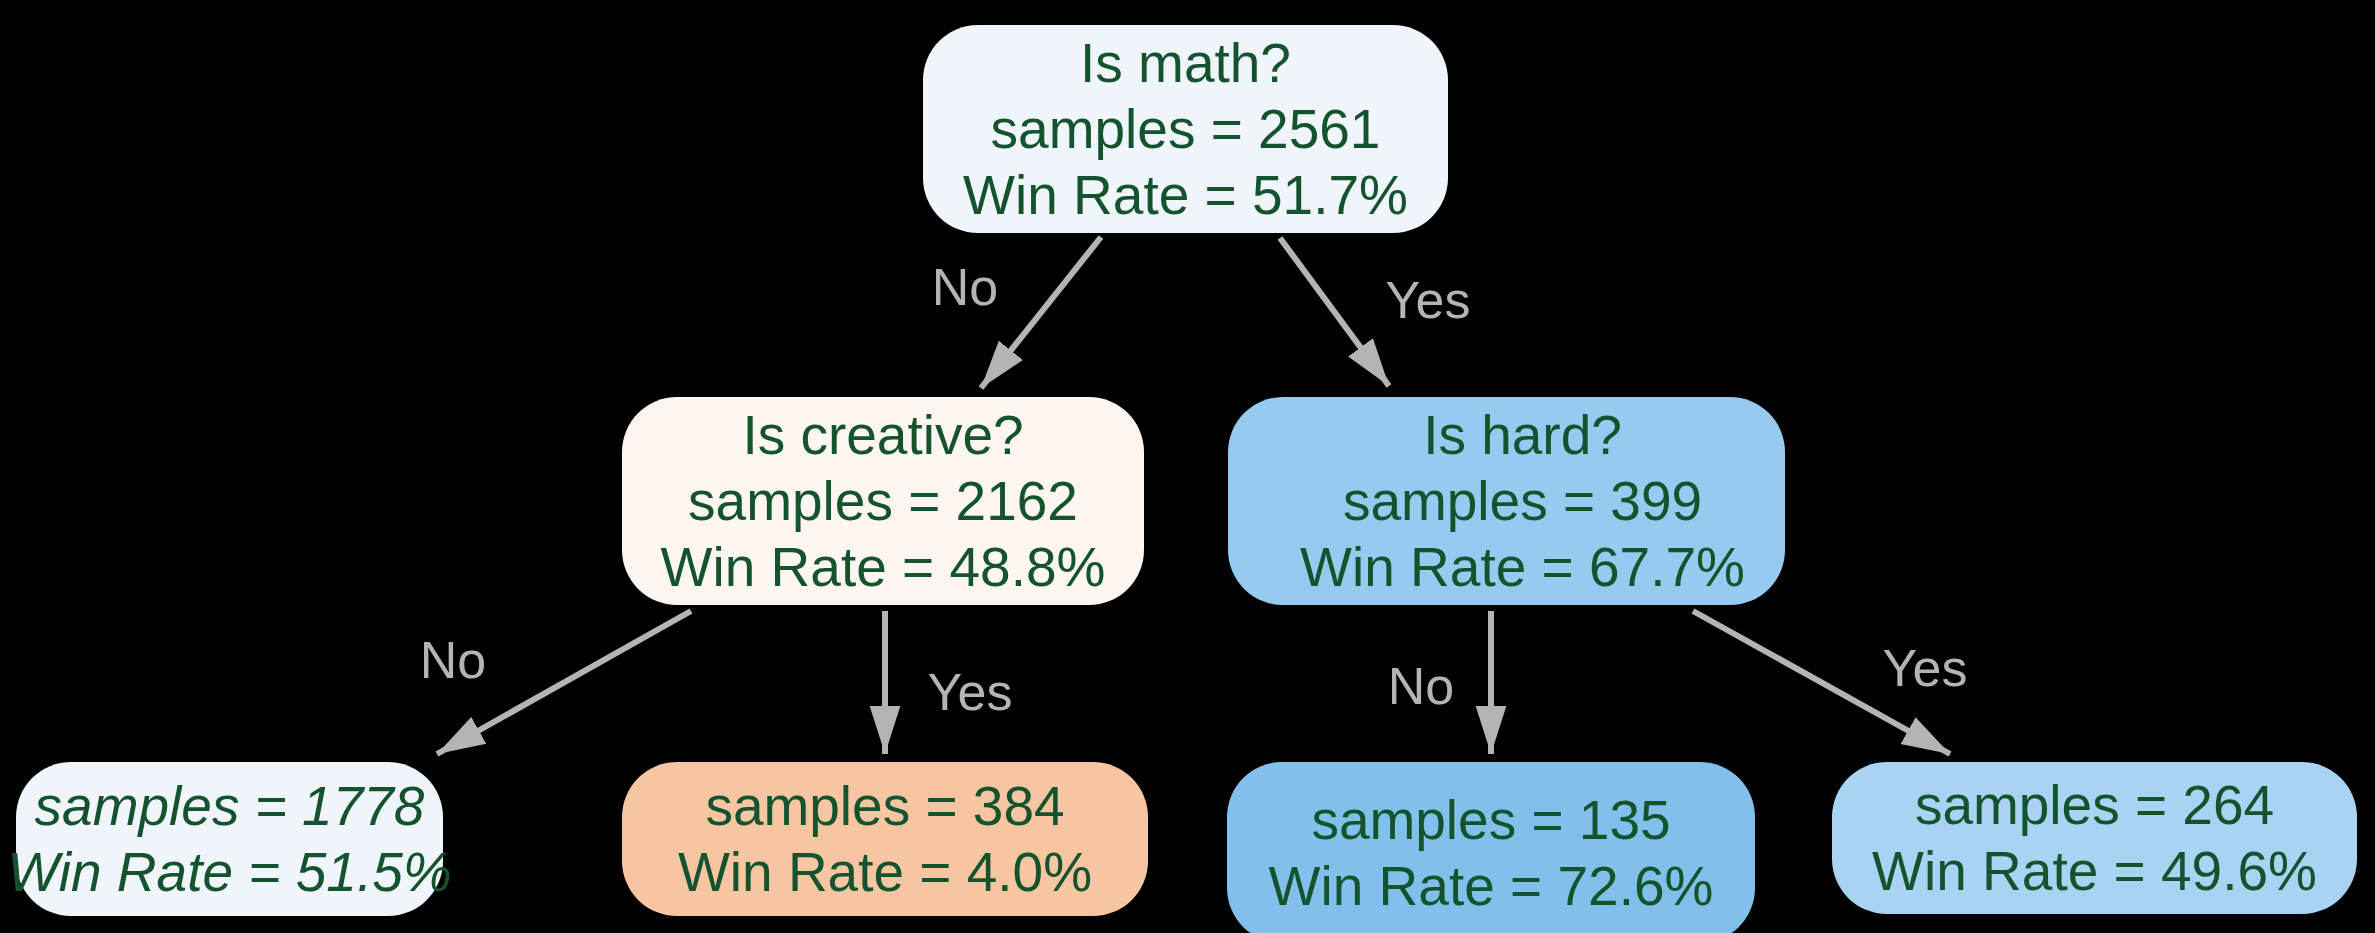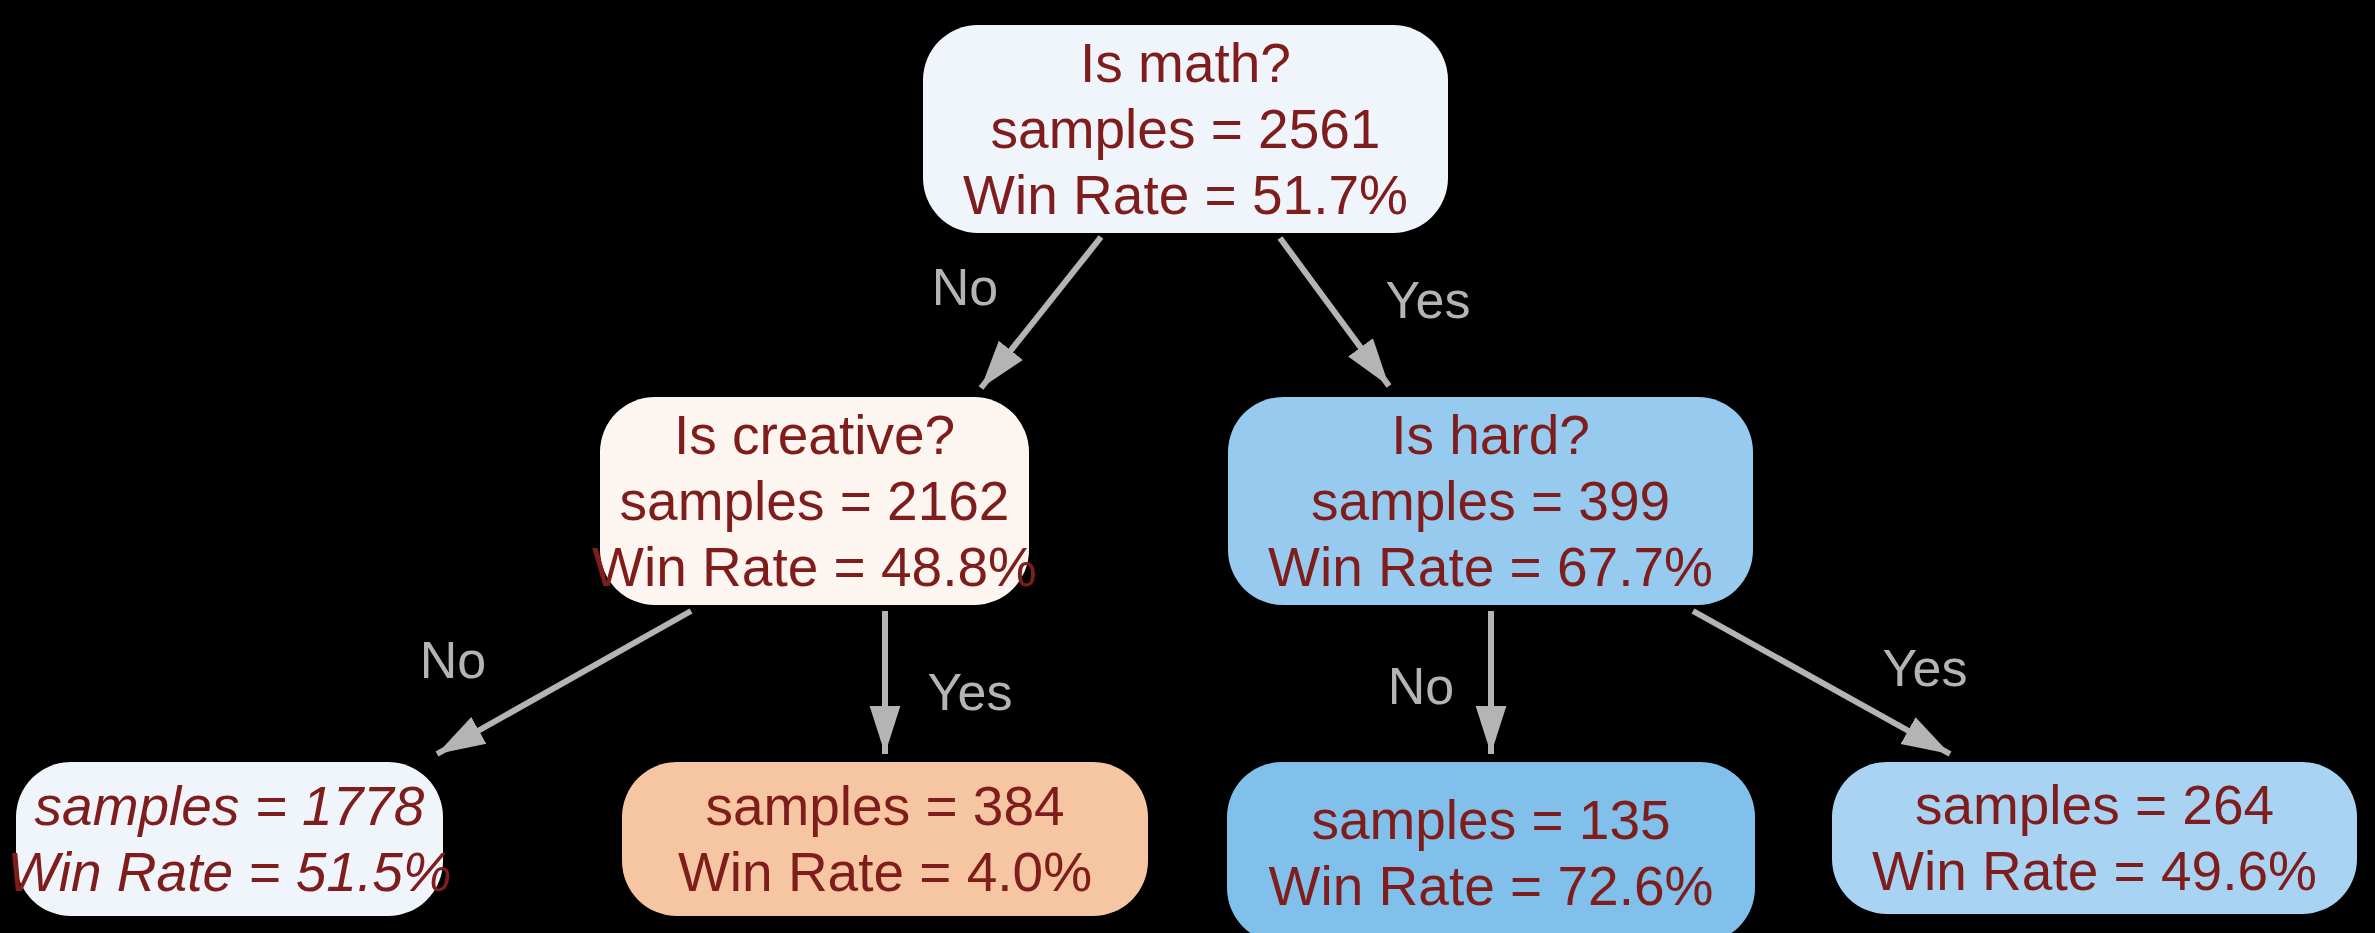--- a/index.html
+++ b/index.html
@@ -28,21 +28,21 @@
     fill: none;
   }
   .node {
     position: absolute;
     border-radius: 55px;
     display: flex;
     flex-direction: column;
     align-items: center;
     justify-content: center;
     text-align: center;
-    color: #7f1d1d;
+    color: #14532d;
     font-size: 55px;
     line-height: 66px;
     white-space: nowrap;
   }
   .edge-label {
     position: absolute;
     transform: translate(-50%, -50%);
     color: #b4b4b4;
     font-size: 52px;
     line-height: 52px;
@@ -74,27 +74,27 @@
   <div class="edge-label" style="left:970px;  top:692px;">Yes</div>
   <div class="edge-label" style="left:1421px; top:686px;">No</div>
   <div class="edge-label" style="left:1925px; top:668px;">Yes</div>
 
   <div class="node" style="left: 923px; top: 25px; width: 525px; height: 208px; background-color: rgb(240, 245, 252);">
     <div>Is math?</div>
     <div>samples = 2561</div>
     <div>Win Rate = 51.7%</div>
   </div>
 
-  <div class="node" style="left: 600px; top: 397px; width: 429px; height: 208px; background-color: rgb(253, 246, 240);">
+  <div class="node" style="left: 622px; top: 397px; width: 522px; height: 208px; background-color: rgb(253, 246, 240);">
     <div>Is creative?</div>
     <div>samples = 2162</div>
     <div>Win Rate = 48.8%</div>
   </div>
 
-  <div class="node" style="left: 1228px; top: 397px; width: 525px; height: 208px; background-color: rgb(150, 202, 238);">
+  <div class="node" style="left: 1228px; top: 397px; width: 525px; height: 208px; background-color: rgb(150, 202, 238); padding-left: 32px;">
     <div>Is hard?</div>
     <div>samples = 399</div>
     <div>Win Rate = 67.7%</div>
   </div>
 
   <div class="node" style="left: 16px; top: 762px; width: 427px; height: 154px; background-color: rgb(240, 245, 251); font-style: italic;">
     <div>samples = 1778</div>
     <div>Win Rate = 51.5%</div>
   </div>
 

